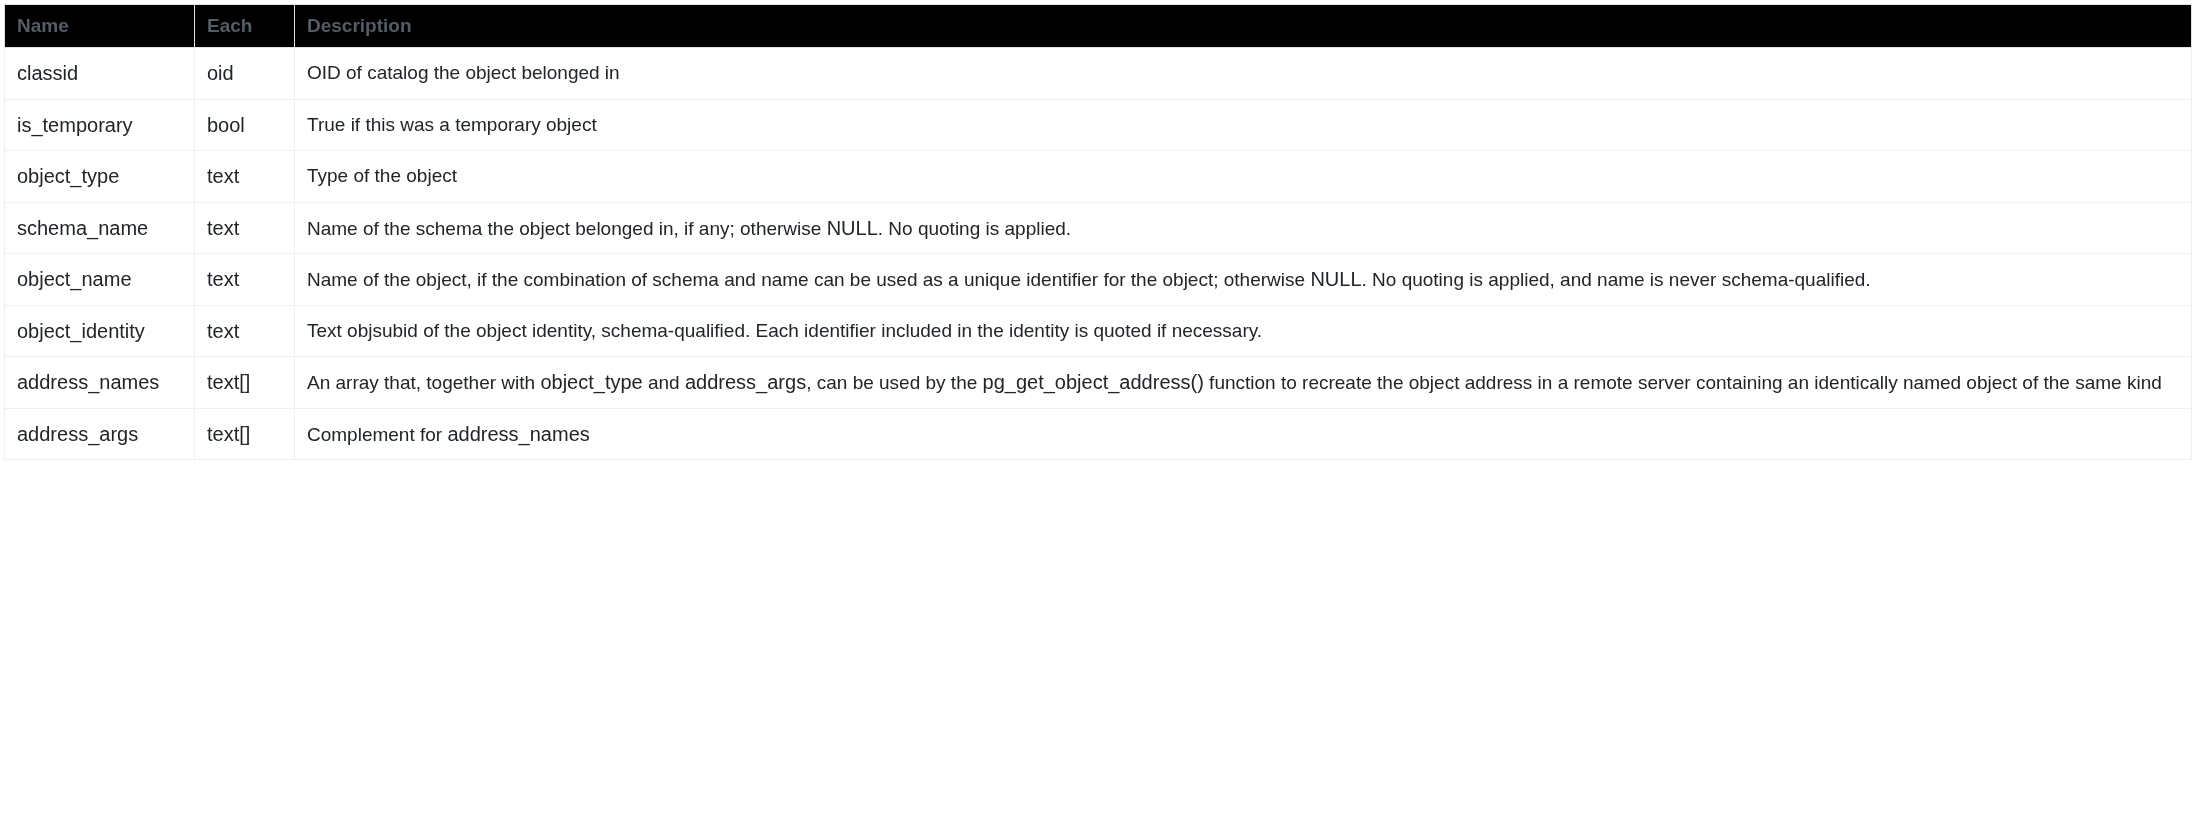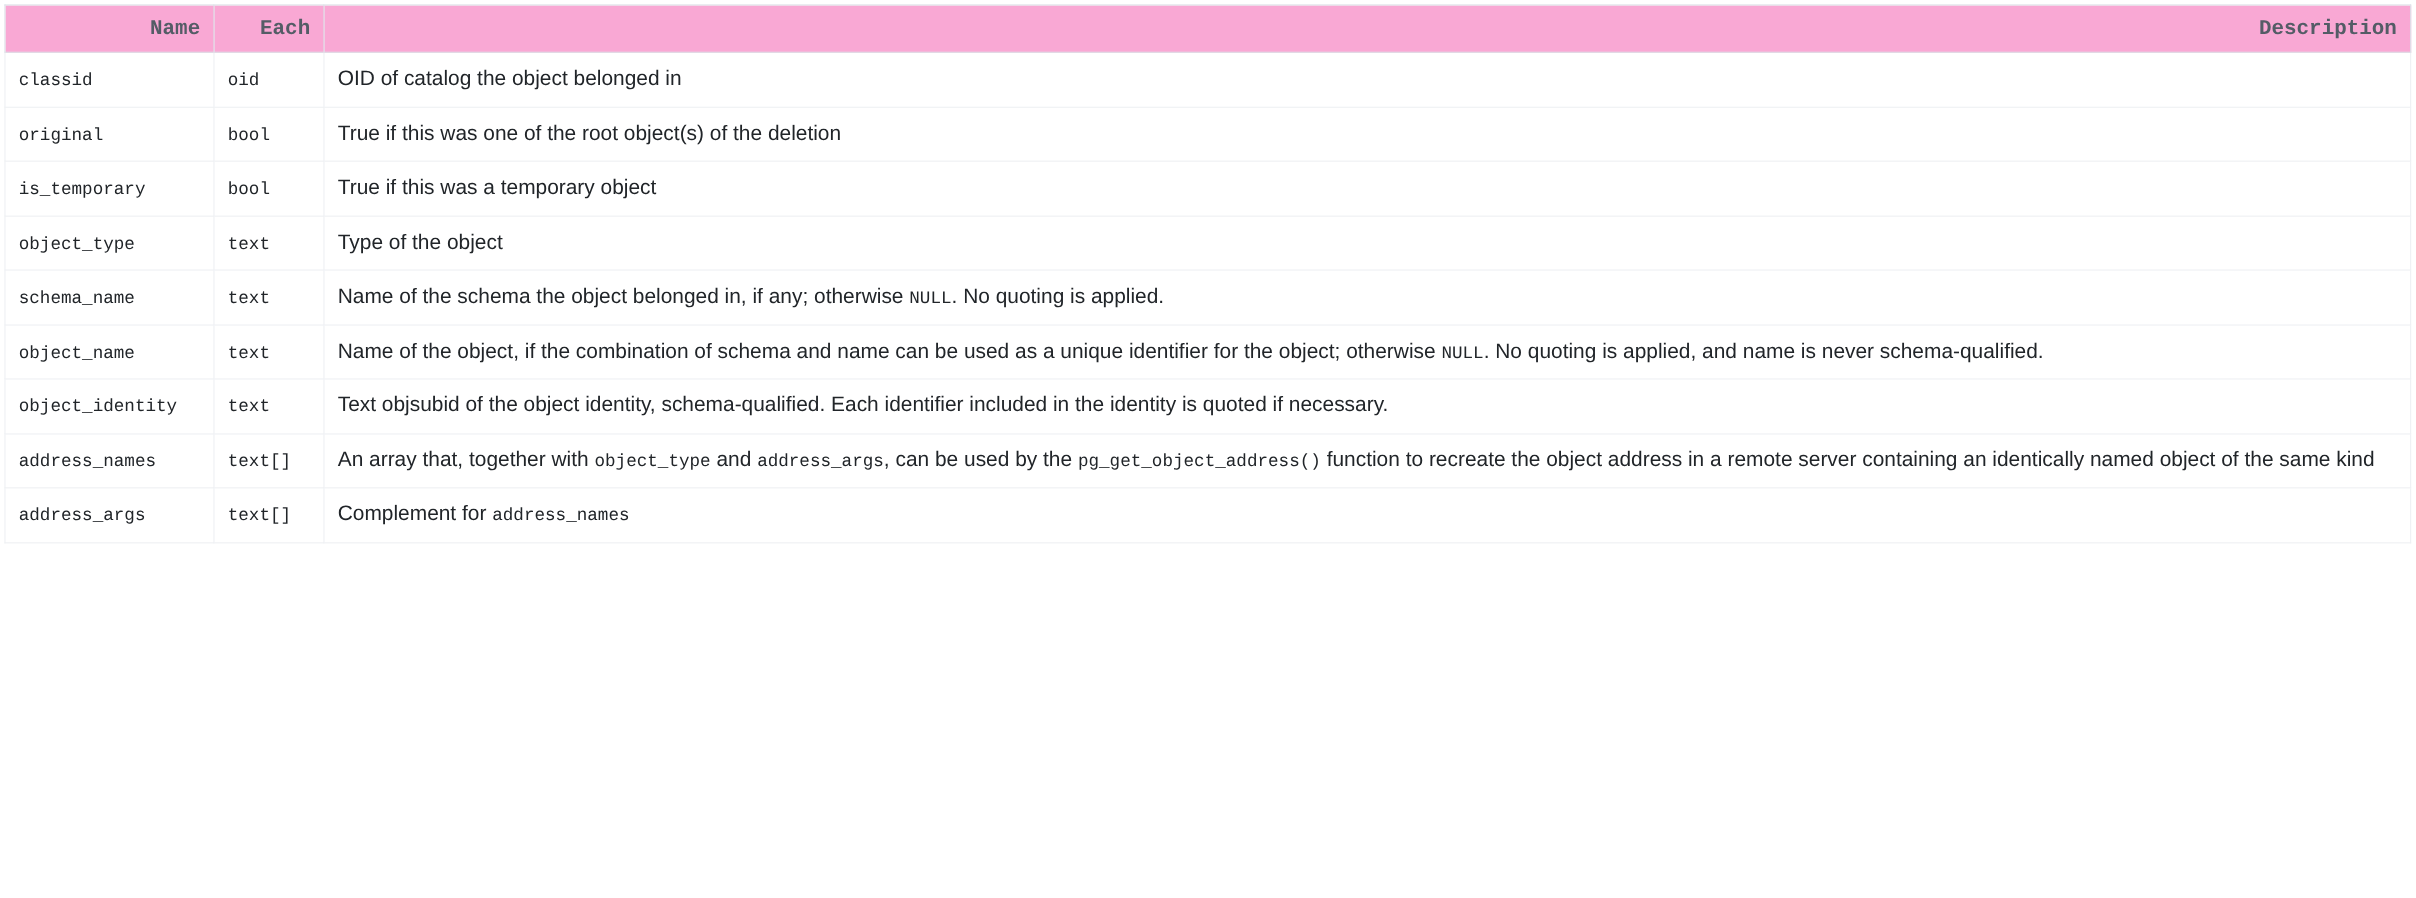--- a/index.html
+++ b/index.html
@@ -13,39 +13,38 @@
       color: #212529;
       background: #ffffff;
       padding: 4px;
     }
     table {
       width: 100%;
       border-collapse: collapse;
       border: 1px solid #e1e5ea;
     }
     thead th {
-      background-color: #f9a8d4;
+      background-color: #000000;
       color: #545c66;
       font-weight: 700;
-      text-align: right;
+      text-align: left;
       padding: 10px 12px;
       border: 1px solid #dde2e8;
       border-top: 1px solid #dde2e8;
-      font-family: Liberation Mono, monospace;
     }
     tbody td {
       padding: 10px 12px;
       border: 1px solid #eef0f3;
       vertical-align: middle;
       line-height: 1.5;
       color: #212529;
     }
     code, .code {
-      font-family: Liberation Mono, monospace;
-      font-size: 16px;
+      font-family: Liberation Sans, sans-serif;
+      font-size: 20px;
       color: #212529;
     }
     .col-name {
       width: 190px;
     }
     .col-type {
       width: 100px;
     }
   </style>
 </head>
@@ -57,25 +56,20 @@
       <th class="col-name">Name</th>
       <th class="col-type">Each</th>
       <th>Description</th>
     </tr>
   </thead>
   <tbody id="table-body">
   <tr>
         <td class="col-name"><span class="code">classid</span></td>
         <td class="col-type"><span class="code">oid</span></td>
         <td><span>OID of catalog the object belonged in</span></td>
-      </tr>
-      <tr>
-        <td class="col-name"><span class="code">original</span></td>
-        <td class="col-type"><span class="code">bool</span></td>
-        <td><span>True if this was one of the root object(s) of the deletion</span></td>
       </tr>
       <tr>
         <td class="col-name"><span class="code">is_temporary</span></td>
         <td class="col-type"><span class="code">bool</span></td>
         <td><span>True if this was a temporary object</span></td>
       </tr>
       <tr>
         <td class="col-name"><span class="code">object_type</span></td>
         <td class="col-type"><span class="code">text</span></td>
         <td><span>Type of the object</span></td>

